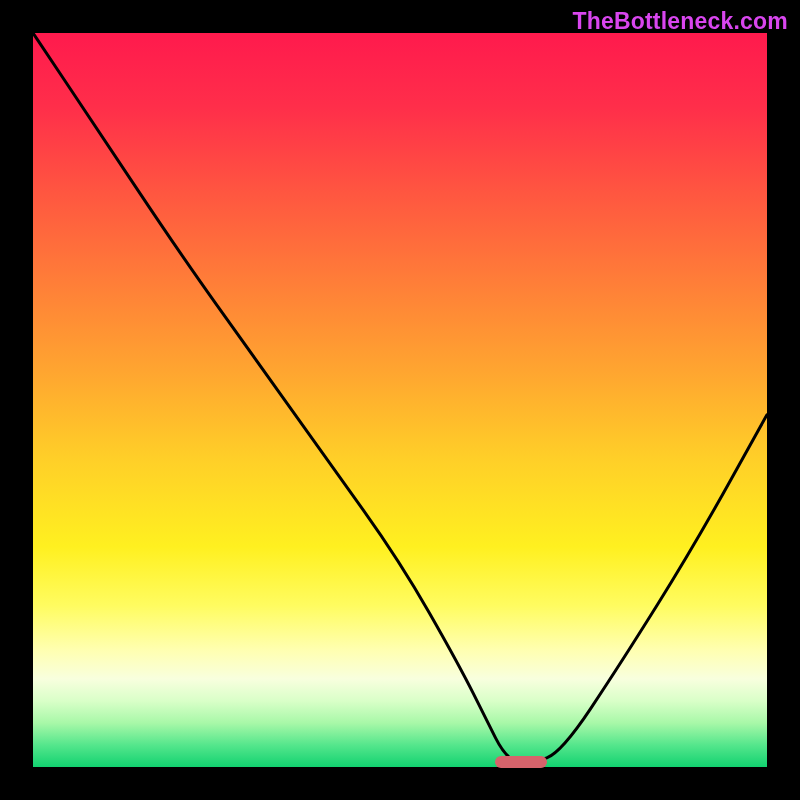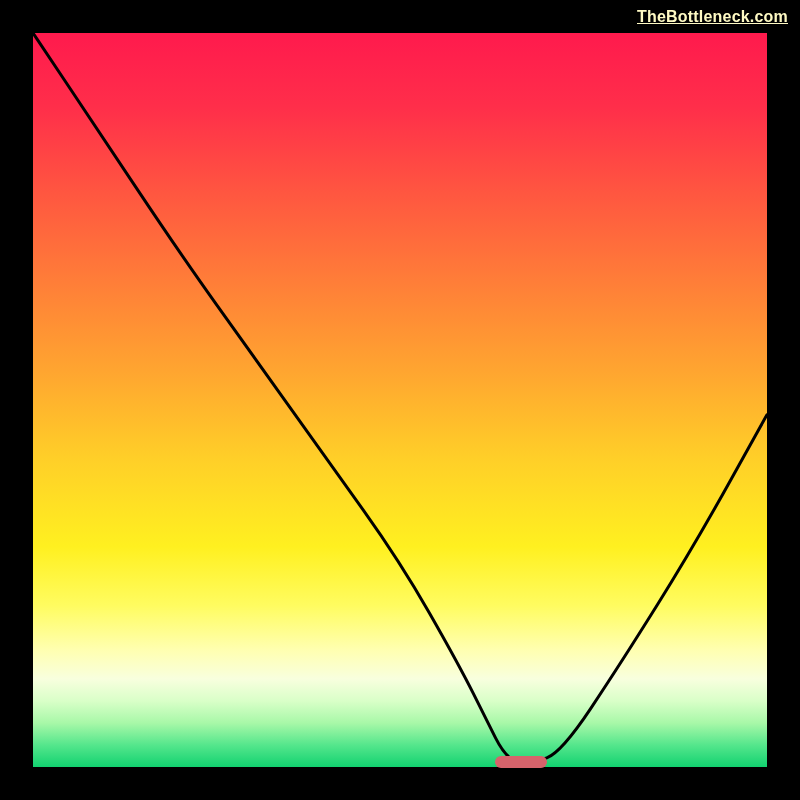--- a/index.html
+++ b/index.html
@@ -39,26 +39,25 @@
       #a8f8a8 94%,
       #55e68c 97%,
       #12d270 100%
     );
   }
   .watermark {
     position: absolute;
     top: 8px;
     right: 12px;
     font-family: Arial, Helvetica, sans-serif;
-    font-size: 16px;
+    font-size: 23px;
     font-weight: 600;
-    color: #fef9c3;
+    color: #d946ef;
     letter-spacing: 0.2px;
     user-select: none;
-    text-decoration: underline;
   }
   svg.curve {
     position: absolute;
     inset: 0;
     width: 734px;
     height: 734px;
   }
   .marker {
     position: absolute;
     height: 12px;

